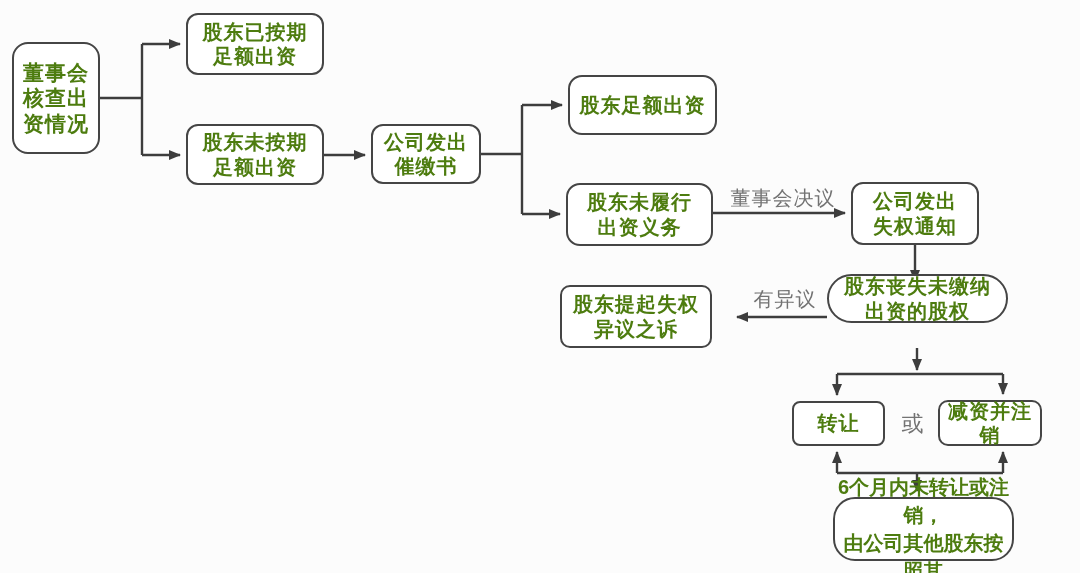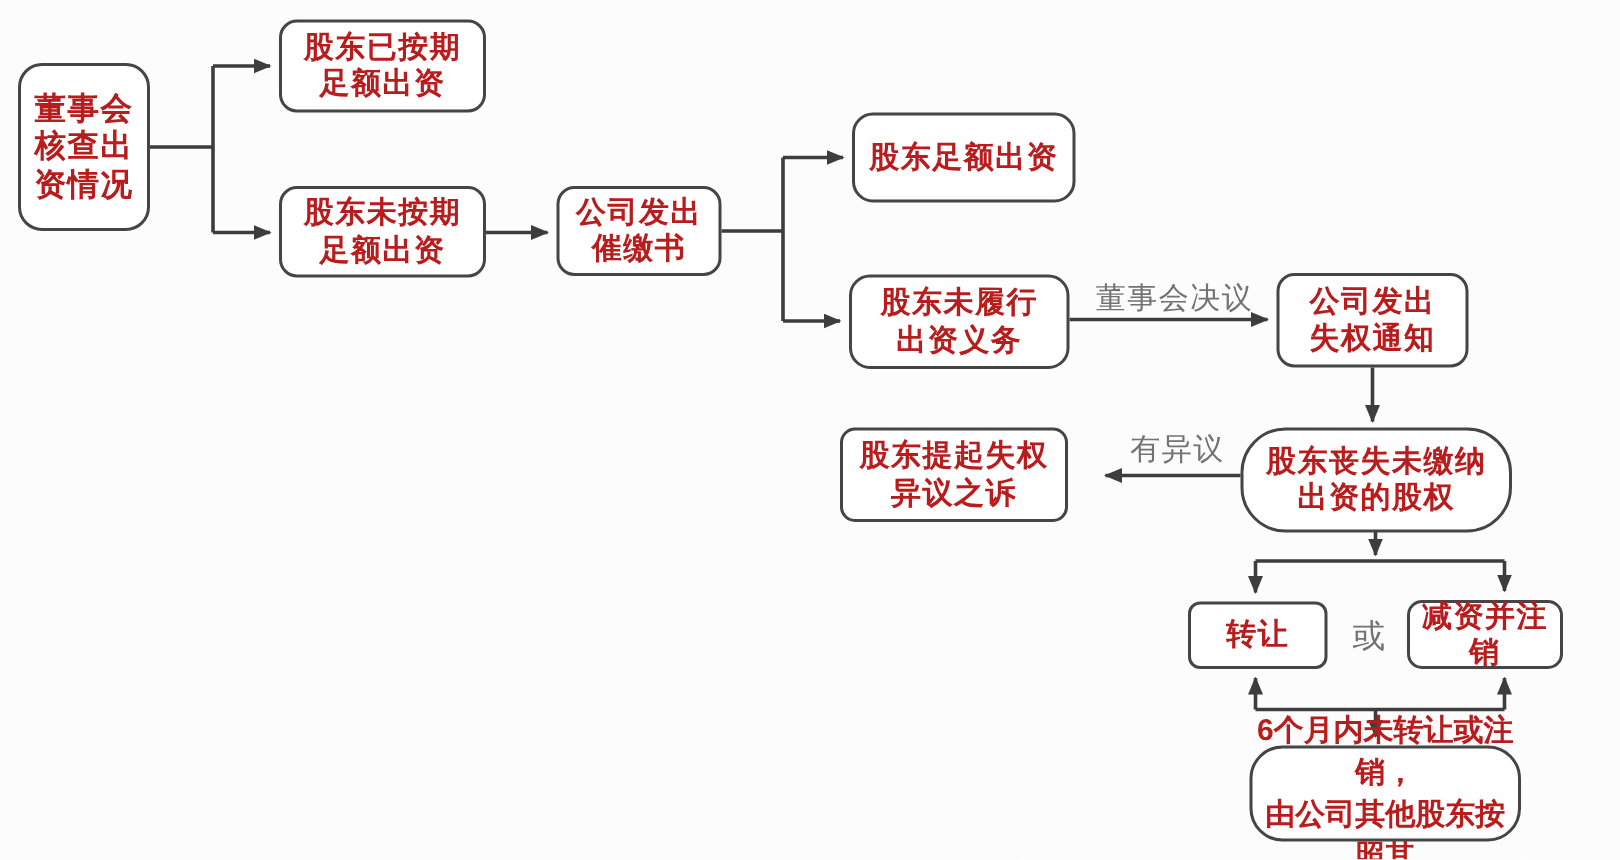--- a/index.html
+++ b/index.html
@@ -27,21 +27,21 @@
     position: absolute;
     z-index: 2;
     box-sizing: border-box;
     background: #ffffff;
     border: 2.5px solid #454545;
     display: flex;
     flex-direction: column;
     align-items: center;
     justify-content: center;
     text-align: center;
-    color: #b91c1c;
+    color: #4d7c0f;
     font-weight: 700;
     font-size: 20px;
     line-height: 1.22;
     letter-spacing: 1px;
   }
   .edge-label {
     position: absolute;
     z-index: 2;
     color: #737373;
     font-weight: 400;
@@ -52,21 +52,21 @@
   }
   
   #n-board-check   { left: 12px;  top: 42px;  width: 88px;  height: 112px; border-radius: 16px; font-size: 21px; }
   #n-paid-on-time  { left: 186px; top: 13px;  width: 138px; height: 62px;  border-radius: 12px; }
   #n-not-paid      { left: 186px; top: 124px; width: 138px; height: 61px;  border-radius: 12px; text-align: right; }
   #n-company-call  { left: 371px; top: 124px; width: 110px; height: 60px;  border-radius: 12px; }
   #n-full-paid     { left: 568px; top: 75px;  width: 149px; height: 60px;  border-radius: 14px; }
   #n-not-fulfilled { left: 566px; top: 183px; width: 147px; height: 63px;  border-radius: 14px; }
   #n-loss-notice   { left: 851px; top: 182px; width: 128px; height: 63px;  border-radius: 12px; }
   #n-objection-suit{ left: 560px; top: 285px; width: 152px; height: 63px;  border-radius: 10px; }
-  #n-loses-equity  { left: 827px; top: 285px; width: 181px; height: 70px;  border-radius: 30px; }
+  #n-loses-equity  { left: 827px; top: 274px; width: 181px; height: 49px;  border-radius: 30px; }
   #n-transfer      { left: 792px; top: 401px; width: 93px;  height: 45px;  border-radius: 8px;  }
   #n-reduce-cancel { left: 938px; top: 400px; width: 104px; height: 46px;  border-radius: 10px; }
   #n-six-months    { left: 833px; top: 497px; width: 181px; height: 64px;  border-radius: 22px;
                      font-size: 20px; line-height: 1.4; letter-spacing: 0; }
   #lbl-board-resolution { left: 718px; top: 185px; width: 130px; }
   #lbl-objection        { left: 748px; top: 286px; width: 74px; text-align: center;  }
   #lbl-or               { left: 898px; top: 409px; width: 30px; font-size: 22px; }
 </style>
 </head>
 <body>

